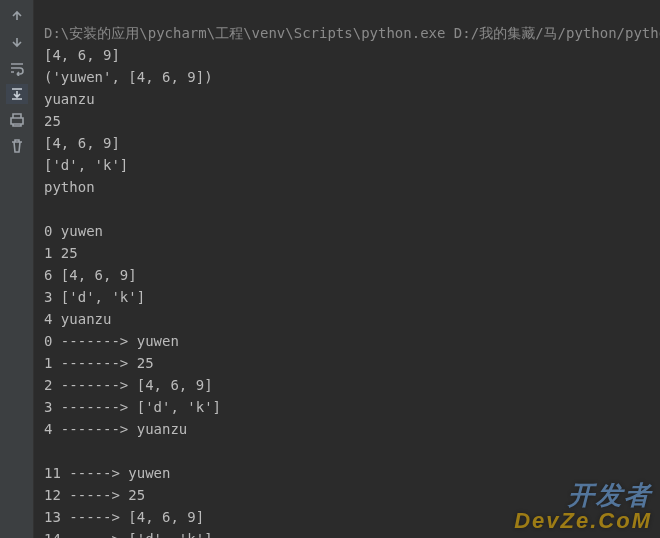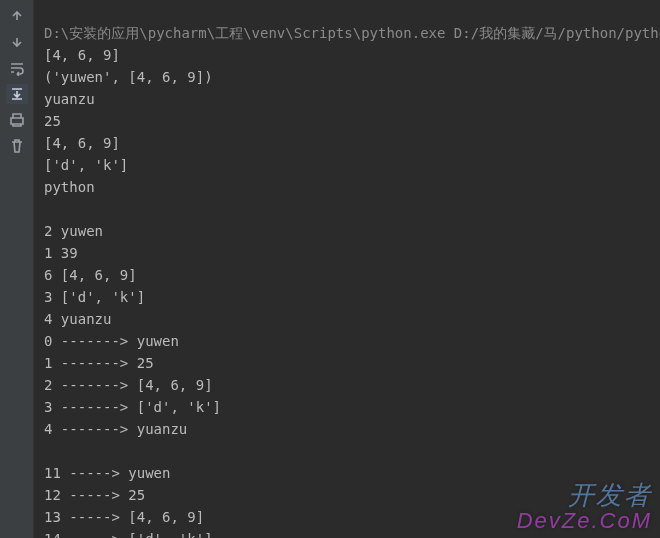--- a/index.html
+++ b/index.html
@@ -58,31 +58,31 @@
     color: #8a8a8a;
     overflow: hidden;
     text-overflow: clip;
     white-space: nowrap;
   }
   .wm {
     position: absolute;
     right: 8px;
     bottom: 6px;
     font-family: "Arial", sans-serif;
-    font-weight: 400;
+    font-weight: 700;
     font-style: italic;
     text-align: right;
     line-height: 1.05;
     pointer-events: none;
     opacity: 0.6;
     color: #6ea7e6;
     text-shadow: 0 0 4px rgba(0,0,0,0.6);
   }
   .wm .l1 { font-size: 26px; letter-spacing: 2px; }
-  .wm .l2 { font-size: 22px; letter-spacing: 2px; color: #d946ef; }
+  .wm .l2 { font-size: 22px; letter-spacing: 2px; color: #eab308; }
 </style>
 </head>
 <body>
 
 <div class="container">
 
   <div class="gutter">
     <div class="icon" title="Up">
       <svg viewBox="0 0 16 16">
           <path d="M8 12V4M4 8l4-4 4 4"></path>
@@ -118,22 +118,22 @@
   <div class="console">
 <span class="top-line">D:\安装的应用\pycharm\工程\venv\Scripts\python.exe  D:/我的集藏/马/python/python1</span>
 <span>[4, 6, 9]</span>
 <span>('yuwen', [4, 6, 9])</span>
 <span>yuanzu</span>
 <span>25</span>
 <span>[4, 6, 9]</span>
 <span>['d', 'k']</span>
 <span>python</span>
 <span></span>
-<span>2 yuwen</span>
-<span>1 39</span>
+<span>0 yuwen</span>
+<span>1 25</span>
 <span>6 [4, 6, 9]</span>
 <span>3 ['d', 'k']</span>
 <span>4 yuanzu</span>
 <span>0 -------&gt; yuwen</span>
 <span>1 -------&gt; 25</span>
 <span>2 -------&gt; [4, 6, 9]</span>
 <span>3 -------&gt; ['d', 'k']</span>
 <span>4 -------&gt; yuanzu</span>
 <span></span>
 <span>11 -----&gt; yuwen</span>

